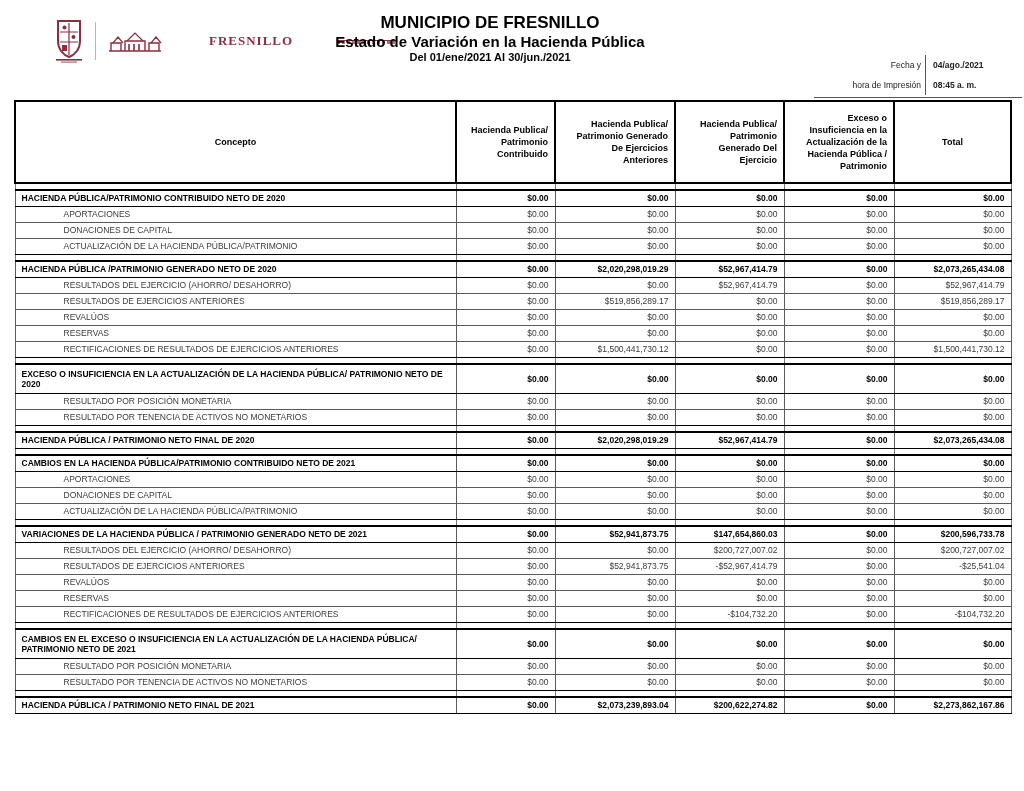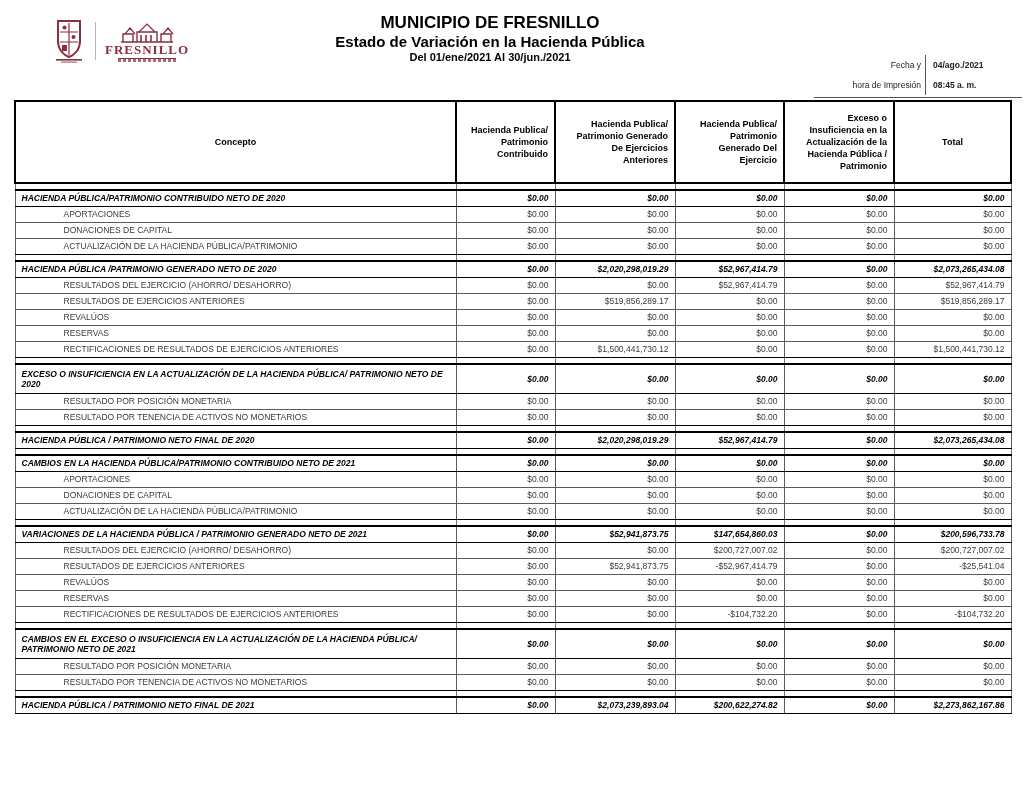--- a/index.html
+++ b/index.html
@@ -5,21 +5,21 @@
   html,body { margin:0; padding:0; background:#ffffff; }
   body {
     width:1024px; height:791px; position:relative; overflow:hidden;
     font-family:"Liberation Sans","DejaVu Sans",sans-serif; color:#000;
   }
   .page { position:absolute; inset:0; }
 
   
   .logo-wrap { position:absolute; left:52px; top:18px; display:flex; align-items:center; }
   .logo-divider { width:1px; height:38px; background:#b5b5b5; margin:0 9px; }
-  .fresnillo-logo { display:flex; flex-direction:column; align-items:center; }
+  .fresnillo-logo { display:flex; flex-direction:row; align-items:center;gap:44px; }
   .fresnillo-word {
     font-family:"Liberation Serif","DejaVu Serif",serif;
     color:#8b2e3f; font-size:13px; letter-spacing:1px; font-weight:bold; line-height:12px;
   }
   .fresnillo-tagline { width:58px; height:3px; border-top:1px solid #8b2e3f; margin-top:2px;
     background:repeating-linear-gradient(90deg,#a96b76 0 3px,transparent 3px 5px); }
 
   .title-block { position:absolute; left:162px; top:13px; width:656px; text-align:center; line-height:1.15; }
   .t1 { font-size:17px; font-weight:bold; }
   .t2 { font-size:13.5px; font-weight:bold; }
@@ -44,21 +44,21 @@
     font-size:9px; font-weight:bold; padding:4px 6px; vertical-align:middle;
     height:72px; white-space:pre-line; line-height:12px;
   }
   th.center { text-align:center;border-radius:13px; }
   th.right  { text-align:right; }
 
   td { border:1px solid #5a5a5a; font-size:8.5px; padding:1px 6px; height:13px;
        color:#3a3a3a; line-height:10.5px; overflow:hidden; }
   td.val { text-align:right; }
   tr.sub td.concept { padding-left:48px; }
-  tr.bold td { color:#000; font-weight:bold;font-style:italic; }
+  tr.bold td { color:#000; font-weight:bold; }
   tr.bold td { border-top:2px solid #000; border-bottom:1.5px solid #000; }
   tr.sec-start td { border-top:2px solid #000; }
   tr.sec-end td { border-bottom:1.5px solid #000; }
   tr.tall td { height:26px; }
   tr.spacer td { border-top:none; border-bottom:none; height:5px; padding:0;
     border-left:1px solid #777; border-right:1px solid #777; }
 </style>
 </head>
 <body>
 

